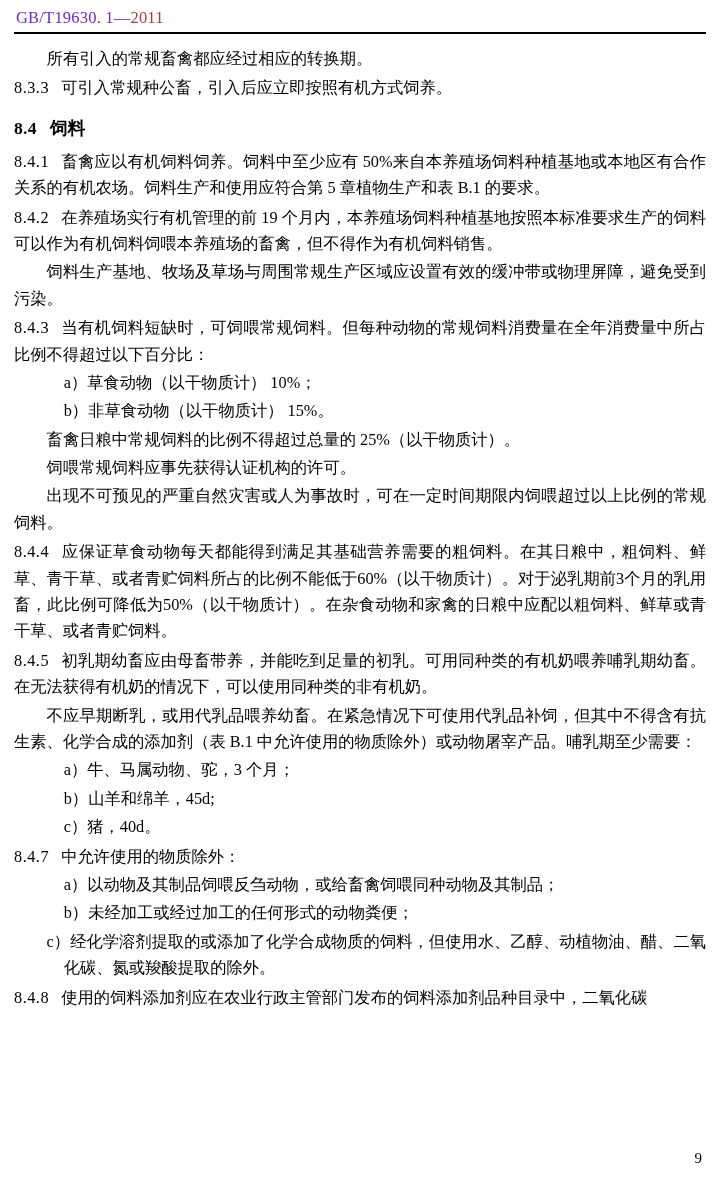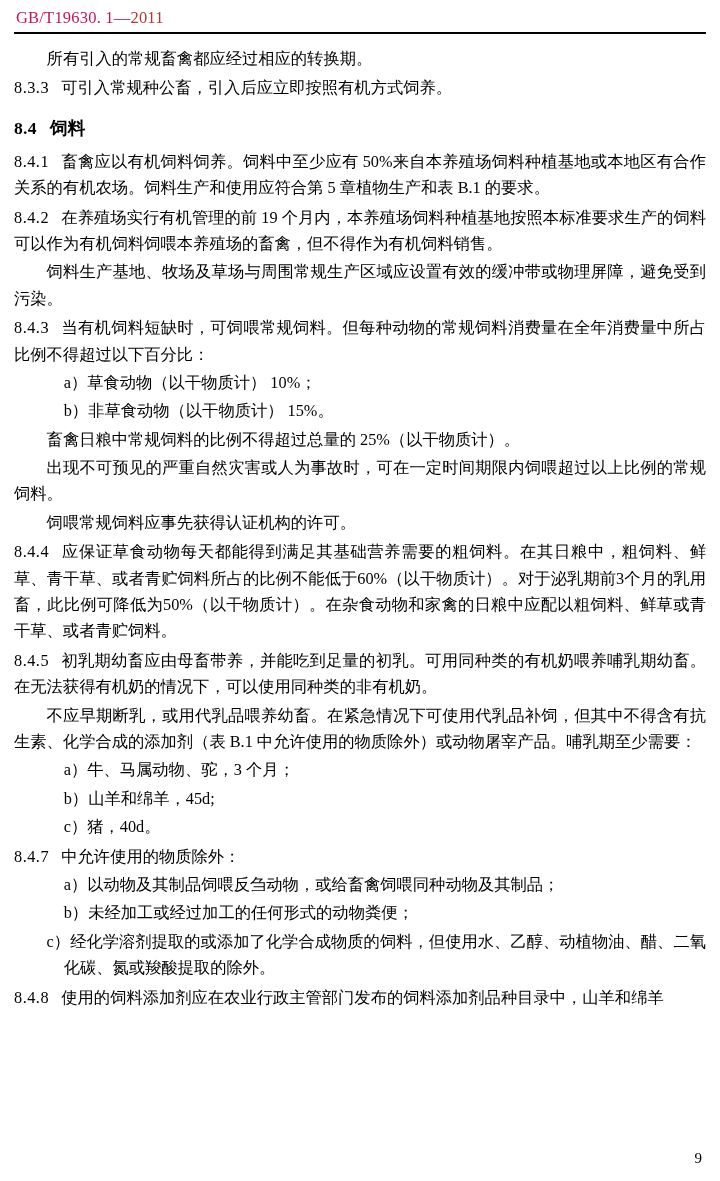--- a/index.html
+++ b/index.html
@@ -24,21 +24,21 @@
   .header {
     position: absolute;
     top: 8px;
     left: 16px;
     font-family: "Liberation Serif", "DejaVu Serif", serif;
     font-size: 16.5px;
     letter-spacing: 0.2px;
     white-space: nowrap;
   }
   .header .std-num {
-    color: #be185d;
+    color: #6d28d9;
   }
   .header .year {
     color: #b03a2e;
   }
   .header-rule {
     position: absolute;
     top: 32px;
     left: 14px;
     width: 692px;
     height: 1.6px;
@@ -116,38 +116,38 @@
     <p class="clause"><span class="num">8.4.2</span><span class="gap"></span><span>在养殖场实行有机管理的前 19 个月内，本养殖场饲料种植基地按照本标准要求生产的饲料可以作为有机饲料饲喂本养殖场的畜禽，但不得作为有机饲料销售。</span></p>
 
     <p class="indent">饲料生产基地、牧场及草场与周围常规生产区域应设置有效的缓冲带或物理屏障，避免受到污染。</p>
 
     <p class="clause"><span class="num">8.4.3</span><span class="gap"></span><span>当有机饲料短缺时，可饲喂常规饲料。但每种动物的常规饲料消费量在全年消费量中所占比例不得超过以下百分比：</span></p>
 
     <p class="list-item">a）草食动物（以干物质计）    10%；</p>
     <p class="list-item">b）非草食动物（以干物质计）    15%。</p>
 
     <p class="indent">畜禽日粮中常规饲料的比例不得超过总量的 25%（以干物质计）。</p>
+    <p class="indent">饲喂常规饲料应事先获得认证机构的许可。</p>
     <p class="indent">出现不可预见的严重自然灾害或人为事故时，可在一定时间期限内饲喂超过以上比例的常规饲料。</p>
-    <p class="indent">饲喂常规饲料应事先获得认证机构的许可。</p>
 
     <p class="clause"><span class="num">8.4.4</span><span class="gap"></span><span>应保证草食动物每天都能得到满足其基础营养需要的粗饲料。在其日粮中，粗饲料、鲜草、青干草、或者青贮饲料所占的比例不能低于60%（以干物质计）。对于泌乳期前3个月的乳用畜，此比例可降低为50%（以干物质计）。在杂食动物和家禽的日粮中应配以粗饲料、鲜草或青干草、或者青贮饲料。</span></p>
 
     <p class="clause"><span class="num">8.4.5</span><span class="gap"></span><span>初乳期幼畜应由母畜带养，并能吃到足量的初乳。可用同种类的有机奶喂养哺乳期幼畜。在无法获得有机奶的情况下，可以使用同种类的非有机奶。</span></p>
 
     <p class="indent">不应早期断乳，或用代乳品喂养幼畜。在紧急情况下可使用代乳品补饲，但其中不得含有抗生素、化学合成的添加剂（表 B.1 中允许使用的物质除外）或动物屠宰产品。哺乳期至少需要：</p>
 
     <p class="list-item">a）牛、马属动物、驼，3 个月；</p>
     <p class="list-item">b）山羊和绵羊，45d;</p>
     <p class="list-item">c）猪，40d。</p>
 
 
     <p class="clause"><span class="num">8.4.7</span><span class="gap"></span><span>中允许使用的物质除外：</span></p>
 
     <p class="list-item">a）以动物及其制品饲喂反刍动物，或给畜禽饲喂同种动物及其制品；</p>
     <p class="list-item">b）未经加工或经过加工的任何形式的动物粪便；</p>
     <p class="list-item" style="padding-left:3.05em; text-indent:-1.05em;">c）经化学溶剂提取的或添加了化学合成物质的饲料，但使用水、乙醇、动植物油、醋、二氧化碳、氮或羧酸提取的除外。</p>
 
-    <p class="clause"><span class="num">8.4.8</span><span class="gap"></span><span>使用的饲料添加剂应在农业行政主管部门发布的饲料添加剂品种目录中，山羊和绵羊</span></p>
+    <p class="clause"><span class="num">8.4.8</span><span class="gap"></span><span>使用的饲料添加剂应在农业行政主管部门发布的饲料添加剂品种目录中，二氧化碳</span></p>
 
   </div>
 
   <div class="pagenum">9</div>
 </div>
 
 </body></html>

